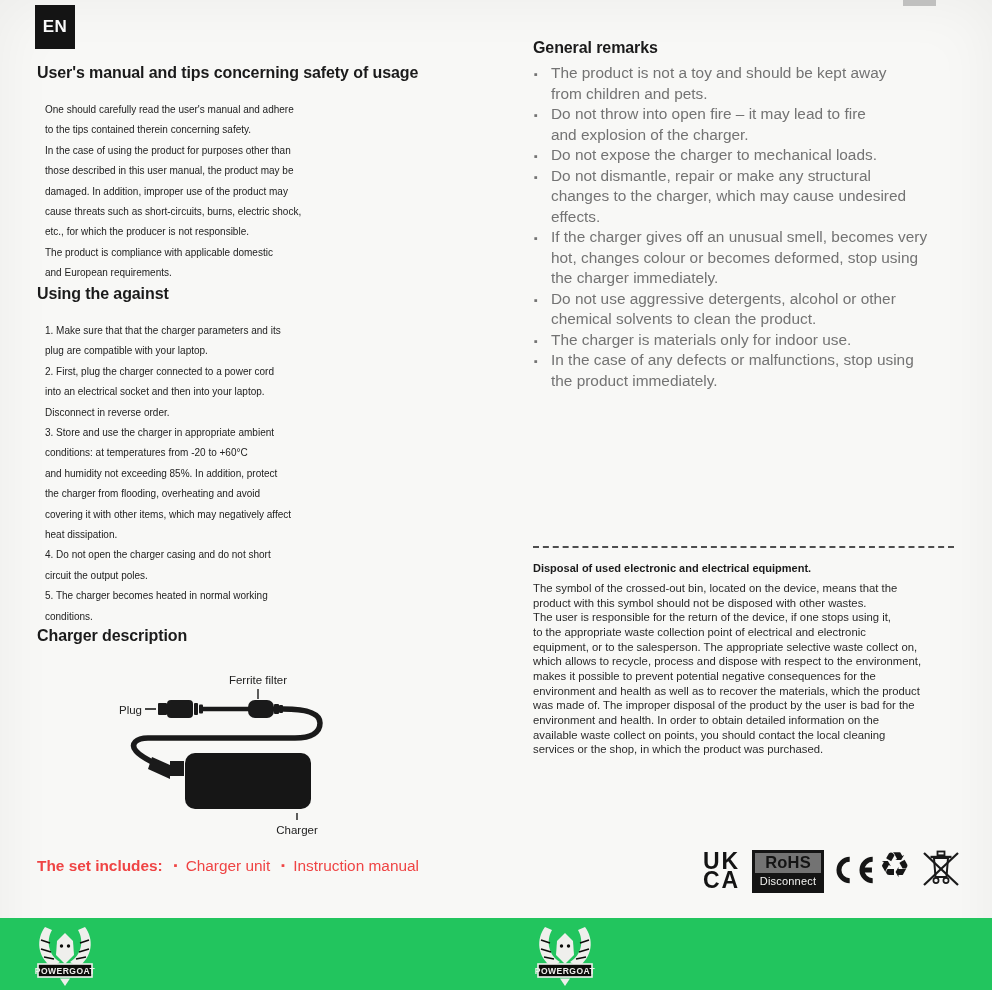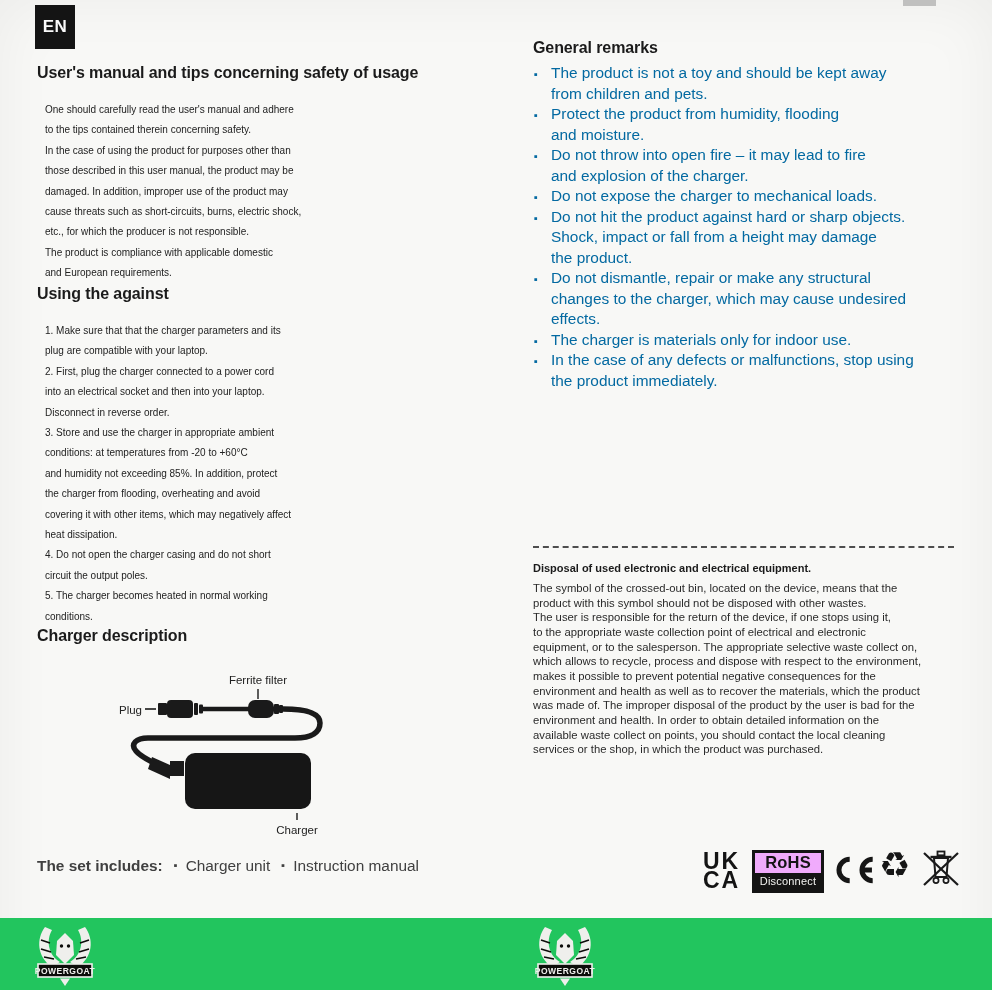--- a/index.html
+++ b/index.html
@@ -15,38 +15,38 @@
     background:#141414; color:#fafafa; font-weight:bold; font-size:17px;
     display:flex; align-items:center; justify-content:center; letter-spacing:.5px;
   }
   .smudge { position:absolute; left:903px; top:0; width:33px; height:6px; background:#8d8d8d; opacity:.5; }
 
   .h-main { position:absolute; margin:0; font-size:16px; font-weight:bold; letter-spacing:-.1px; color:#1b1b1b; }
   .body-text { position:absolute; margin:8px; font-size:10px; line-height:20.4px; white-space:pre-line; color:#222; }
 
   
   .bullets { position:absolute; left:533px; top:63px; width:438px; }
-  .g-item { position:relative; padding-left:18px; font-size:15.4px; line-height:20.5px; white-space:pre-line; color:#0369a1; }
+  .g-item { position:relative; padding-left:18px; font-size:15.4px; line-height:20.5px; white-space:pre-line; color:#737373; }
   .g-item::before { content:"▪"; position:absolute; left:1px; top:1px; font-size:11px; }
 
   .divider { position:absolute; left:533px; top:546px; width:421px; border-top:2px dashed #4e4e4e; }
   .h-small { position:absolute; margin:0; font-size:11px; font-weight:bold; color:#1b1b1b; }
   .small-text { position:absolute; margin:0; font-size:11.3px; line-height:14.65px; white-space:pre-line; color:#2a2a2a; }
 
   
   .diagram { position:absolute; left:100px; top:668px; }
   .diagram text { font-family:"Liberation Sans","DejaVu Sans",sans-serif; font-size:11.5px; fill:#222; }
 
-  .set-line { position:absolute; left:37px; top:857px; font-size:15.4px; color:#404040; }
+  .set-line { position:absolute; left:37px; top:857px; font-size:15.4px; color:#ef4444; }
   .set-label { font-weight:bold; }
   .inc-item::before { content:"▪"; font-size:11px; margin:0 8px 0 11px; position:relative; top:-2px; }
 
   
   .ukca { position:absolute; left:703px; top:852px; font-size:23px; font-weight:bold; line-height:19px; letter-spacing:2px; color:#141414; }
-  .rohs { position:absolute; left:752px; top:850px; width:66px; border:3px solid #141414; text-align:center; background:#f0abfc; }
+  .rohs { position:absolute; left:752px; top:850px; width:66px; border:3px solid #141414; text-align:center; background:#737373; }
   .rohs-top { font-weight:bold; font-size:16.5px; padding:0 0 1px; color:#141414; letter-spacing:.2px; }
   .rohs-bot { background:#141414; color:#f3f3f1; font-size:11px; padding:2px 0 3px; letter-spacing:.2px; }
   .ce-mark { position:absolute; left:829px; top:853px; }
   .recycle { position:absolute; left:879px; top:845px; font-size:35px; color:#161616; line-height:40px; }
   .weee { position:absolute; left:920px; top:845px; }
 
   
   .footer { position:absolute; left:0; top:918px; width:992px; height:72px; background:#22c55e; }
   .brand-logo { position:absolute; top:6px; }
   .brand-logo.first { left:33px; }
@@ -120,31 +120,31 @@
 
   <div class="set-line">
     <span class="set-label">The set includes:</span><span class="inc-item">Charger unit</span><span class="inc-item">Instruction manual</span>
   </div>
 
   <h2 class="h-main" style="left:533px; top:39px;">General remarks</h2>
 
   <div class="bullets">
       <div class="g-item">The product is not a toy and should be kept away
 from children and pets.</div>
-      <div class="g-item">Protect the product from humidity, flooding
-and moisture.</div>
       <div class="g-item">Do not throw into open fire – it may lead to fire
 and explosion of the charger.</div>
       <div class="g-item">Do not expose the charger to mechanical loads.</div>
-      <div class="g-item">Do not hit the product against hard or sharp objects.
-Shock, impact or fall from a height may damage
-the product.</div>
       <div class="g-item">Do not dismantle, repair or make any structural
 changes to the charger, which may cause undesired
 effects.</div>
+      <div class="g-item">If the charger gives off an unusual smell, becomes very
+hot, changes colour or becomes deformed, stop using
+the charger immediately.</div>
+      <div class="g-item">Do not use aggressive detergents, alcohol or other
+chemical solvents to clean the product.</div>
       <div class="g-item">The charger is materials only for indoor use.</div>
       <div class="g-item">In the case of any defects or malfunctions, stop using
 the product immediately.</div>
     </div>
 
   <div class="divider"></div>
 
   <h3 class="h-small" style="left:533px; top:562px;">Disposal of used electronic and electrical equipment.</h3>
   <p class="small-text" style="left:533px; top:581px; width:440px;">The symbol of the crossed-out bin, located on the device, means that the
 product with this symbol should not be disposed with other wastes.

